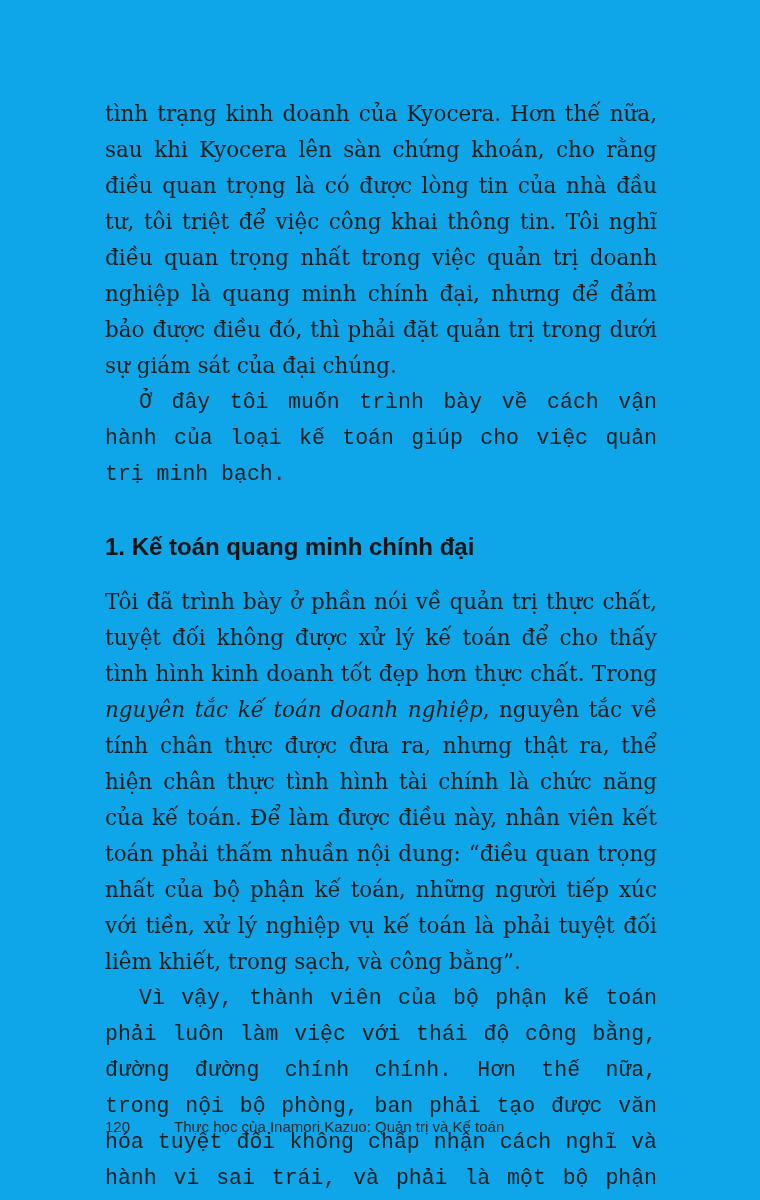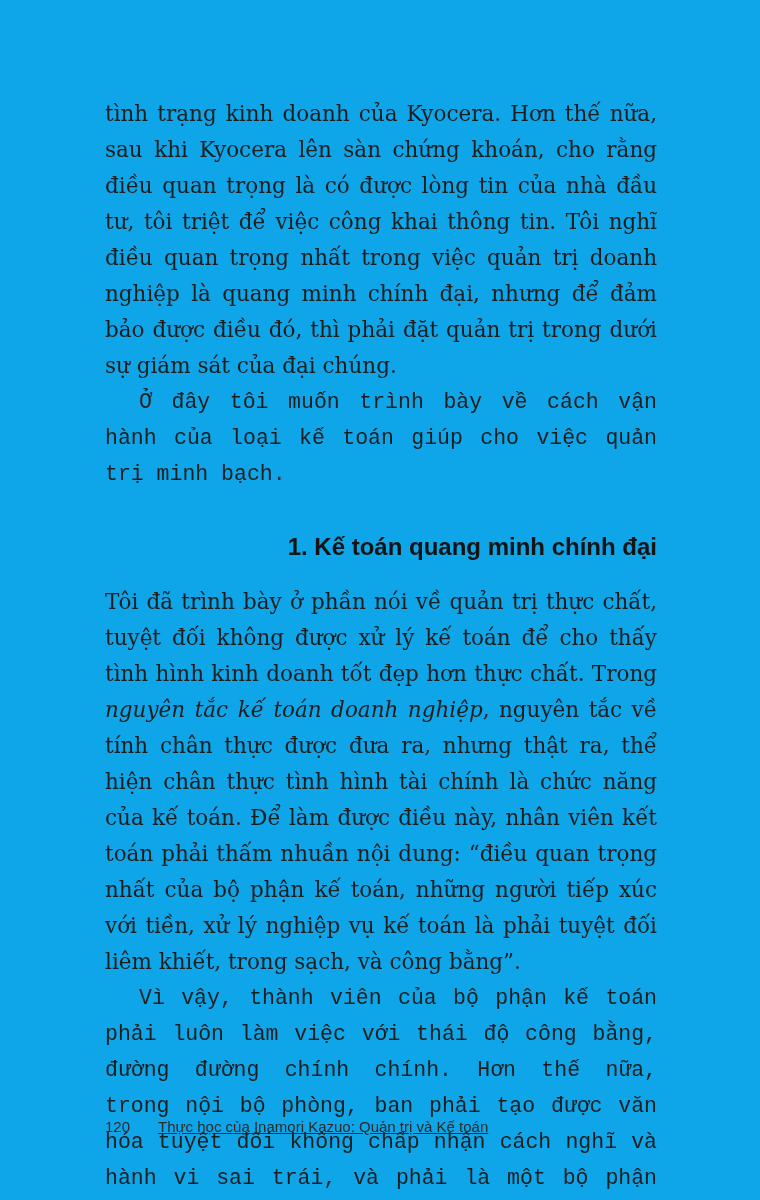--- a/index.html
+++ b/index.html
@@ -36,40 +36,39 @@
   }
   .para em {
   }
   .heading {
     margin: 40px 0 22px 0;
     font-family: "Liberation Sans", "DejaVu Sans", sans-serif;
     font-weight: 700;
     font-size: 24px;
     line-height: 30px;
     color: #141414;
-    text-align: right;
+    text-align: left;
   }
   .footer {
     position: absolute;
     left: 105px;
     right: 104px;
     top: 1118px;
     display: flex;
     align-items: baseline;
-    gap: 28px;
+    gap: 44px;
     font-family: "Liberation Sans", "DejaVu Sans", sans-serif;
     font-size: 15px;
     color: #2b2b2b;
   }
   .footer .page-num {
     color: #2b2b2b;
   }
   .footer .book-title {
     color: #2b2b2b;
-    text-decoration: underline;
   }
 </style>
 </head>
 <body>
 
 <div class="page">
 
   <main class="content">
 
     <p class="para">tình trạng kinh doanh của Kyocera. Hơn thế nữa, sau khi Kyocera lên sàn chứng khoán, cho rằng điều quan trọng là có được lòng tin của nhà đầu tư, tôi triệt để việc công khai thông tin. Tôi nghĩ điều quan trọng nhất trong việc quản trị doanh nghiệp là quang minh chính đại, nhưng để đảm bảo được điều đó, thì phải đặt quản trị trong dưới sự giám sát của đại chúng.</p>

